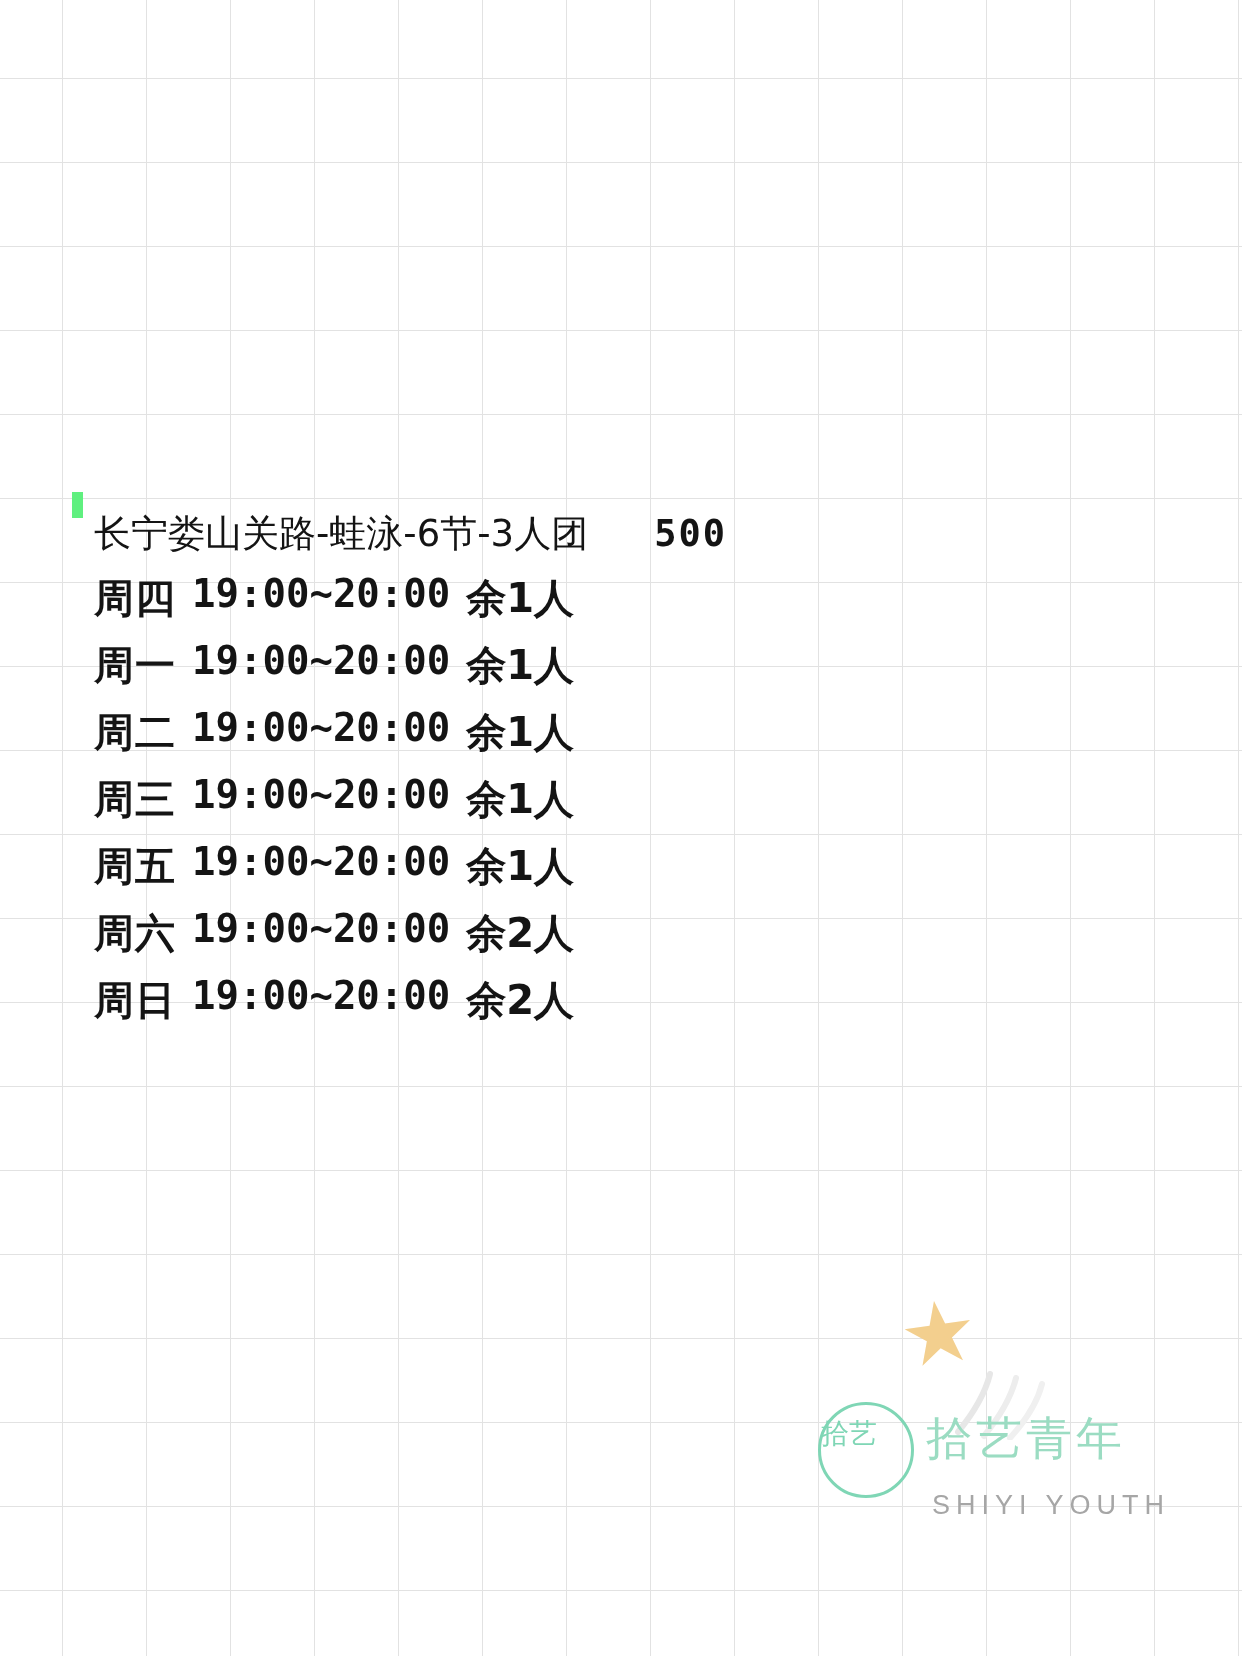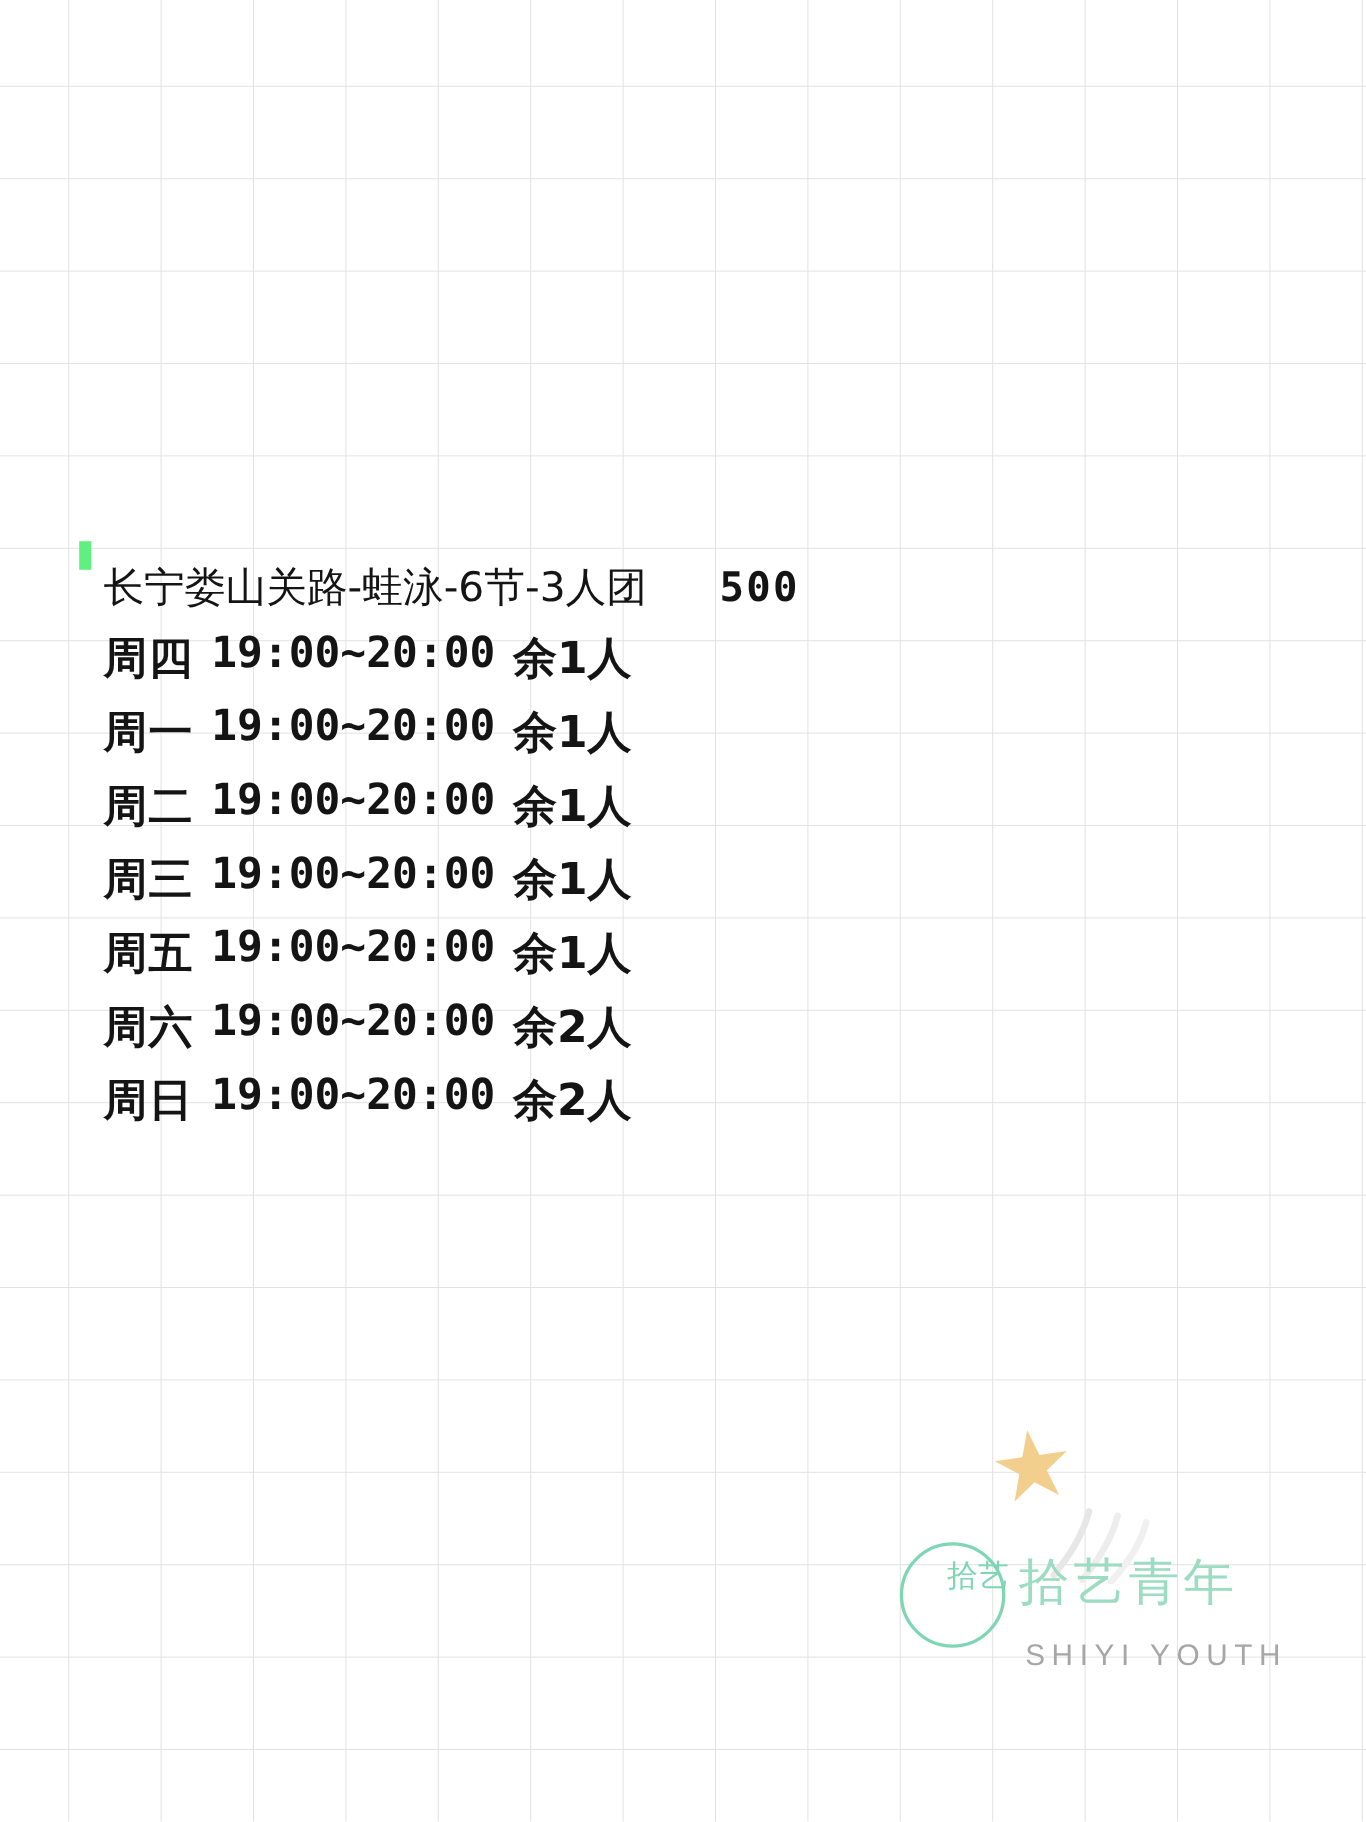--- a/index.html
+++ b/index.html
@@ -172,22 +172,22 @@
     height: 96px;
     border: 3px solid #7fd6b5;
     border-radius: 50%;
     box-sizing: border-box;
   }
   #wm-circle-text {
     position: absolute;
     left: 0;
     top: 12px;
     width: 96px;
-    text-align: right;
-    font-family: Liberation Serif, serif;
+    text-align: left;
+    font-family: Liberation Sans, sans-serif;
     font-size: 28px;
     color: #7fd6b5;
     line-height: 34px;
     letter-spacing: 0;
   }
   #wm-name {
     position: absolute;
     left: 126px;
     top: 118px;
     font-family: "DejaVu Sans", sans-serif;

